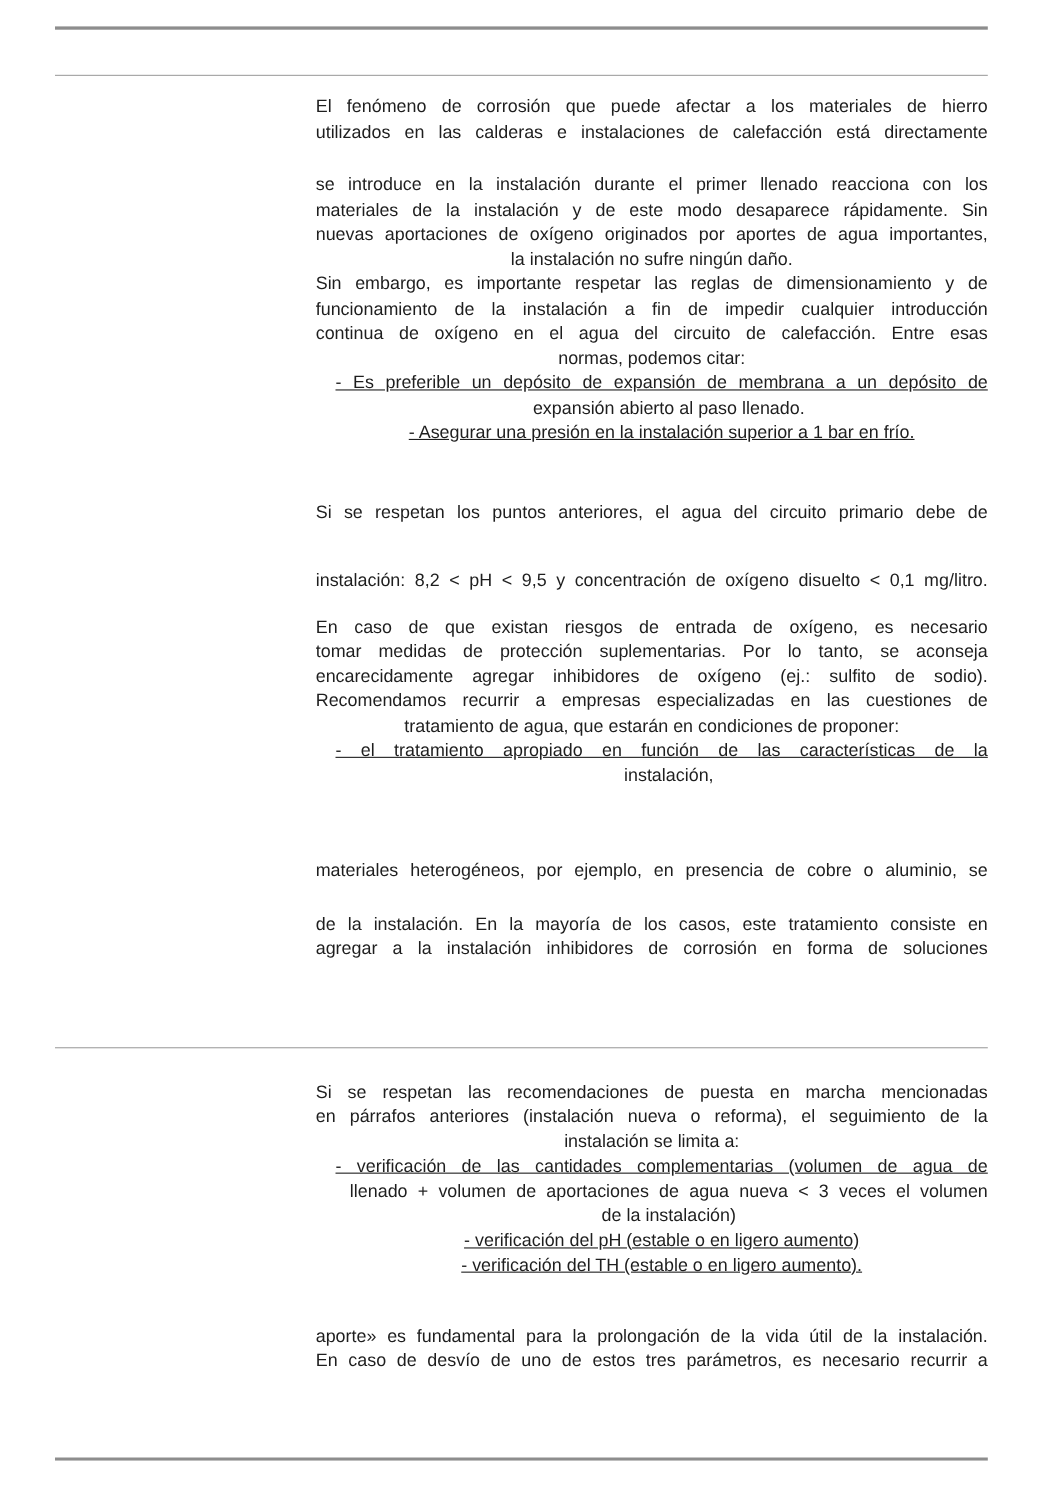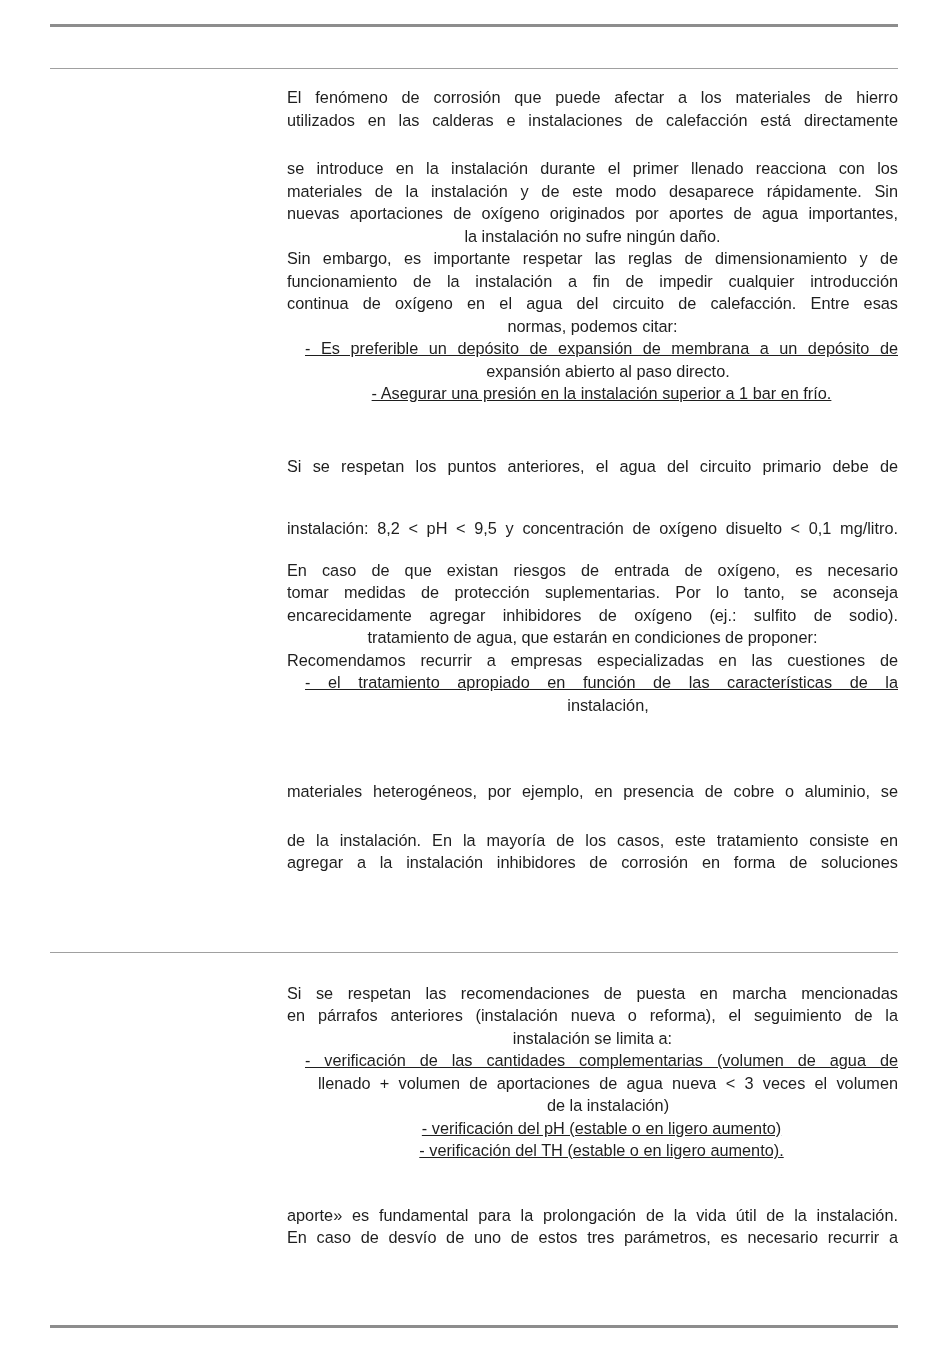--- a/index.html
+++ b/index.html
@@ -79,38 +79,38 @@
     <div class="block mb50">
       <div class="line j">se introduce en la instalación durante el primer llenado reacciona con los</div>
       <div class="line j">materiales de la instalación y de este modo desaparece rápidamente. Sin</div>
       <div class="line j">nuevas aportaciones de oxígeno originados por aportes de agua importantes,</div>
       <div class="line l">la instalación no sufre ningún daño.</div>
       <div class="line j">Sin embargo, es importante respetar las reglas de dimensionamiento y de</div>
       <div class="line j">funcionamiento de la instalación a fin de impedir cualquier introducción</div>
       <div class="line j">continua de oxígeno en el agua del circuito de calefacción. Entre esas</div>
       <div class="line l">normas, podemos citar:</div>
       <div class="line j b1">- Es preferible un depósito de expansión de membrana a un depósito de</div>
-      <div class="line l b2">expansión abierto al paso directo.</div>
+      <div class="line l b2">expansión abierto al paso llenado.</div>
       <div class="line l b1">- Asegurar una presión en la instalación superior a 1 bar en frío.</div>
     </div>
 
     <div class="block mb28">
       <div class="line j">Si se respetan los puntos anteriores, el agua del circuito primario debe de</div>
     </div>
 
     <div class="block mb19">
       <div class="line j">instalación: 8,2 &lt; pH &lt; 9,5 y concentración de oxígeno disuelto &lt; 0,1 mg/litro.</div>
     </div>
 
     <div class="block mb64">
       <div class="line j">En caso de que existan riesgos de entrada de oxígeno, es necesario</div>
       <div class="line j">tomar medidas de protección suplementarias. Por lo tanto, se aconseja</div>
       <div class="line j">encarecidamente agregar inhibidores de oxígeno (ej.: sulfito de sodio).</div>
+      <div class="line j">Recomendamos recurrir a empresas especializadas en las cuestiones de</div>
       <div class="line l">tratamiento de agua, que estarán en condiciones de proponer:</div>
-      <div class="line j">Recomendamos recurrir a empresas especializadas en las cuestiones de</div>
       <div class="line j b1">- el tratamiento apropiado en función de las características de la</div>
       <div class="line l b2">instalación,</div>
     </div>
 
     <div class="block mb26">
       <div class="line j">materiales heterogéneos, por ejemplo, en presencia de cobre o aluminio, se</div>
     </div>
 
     <div class="block mb108">
       <div class="line j">de la instalación. En la mayoría de los casos, este tratamiento consiste en</div>

